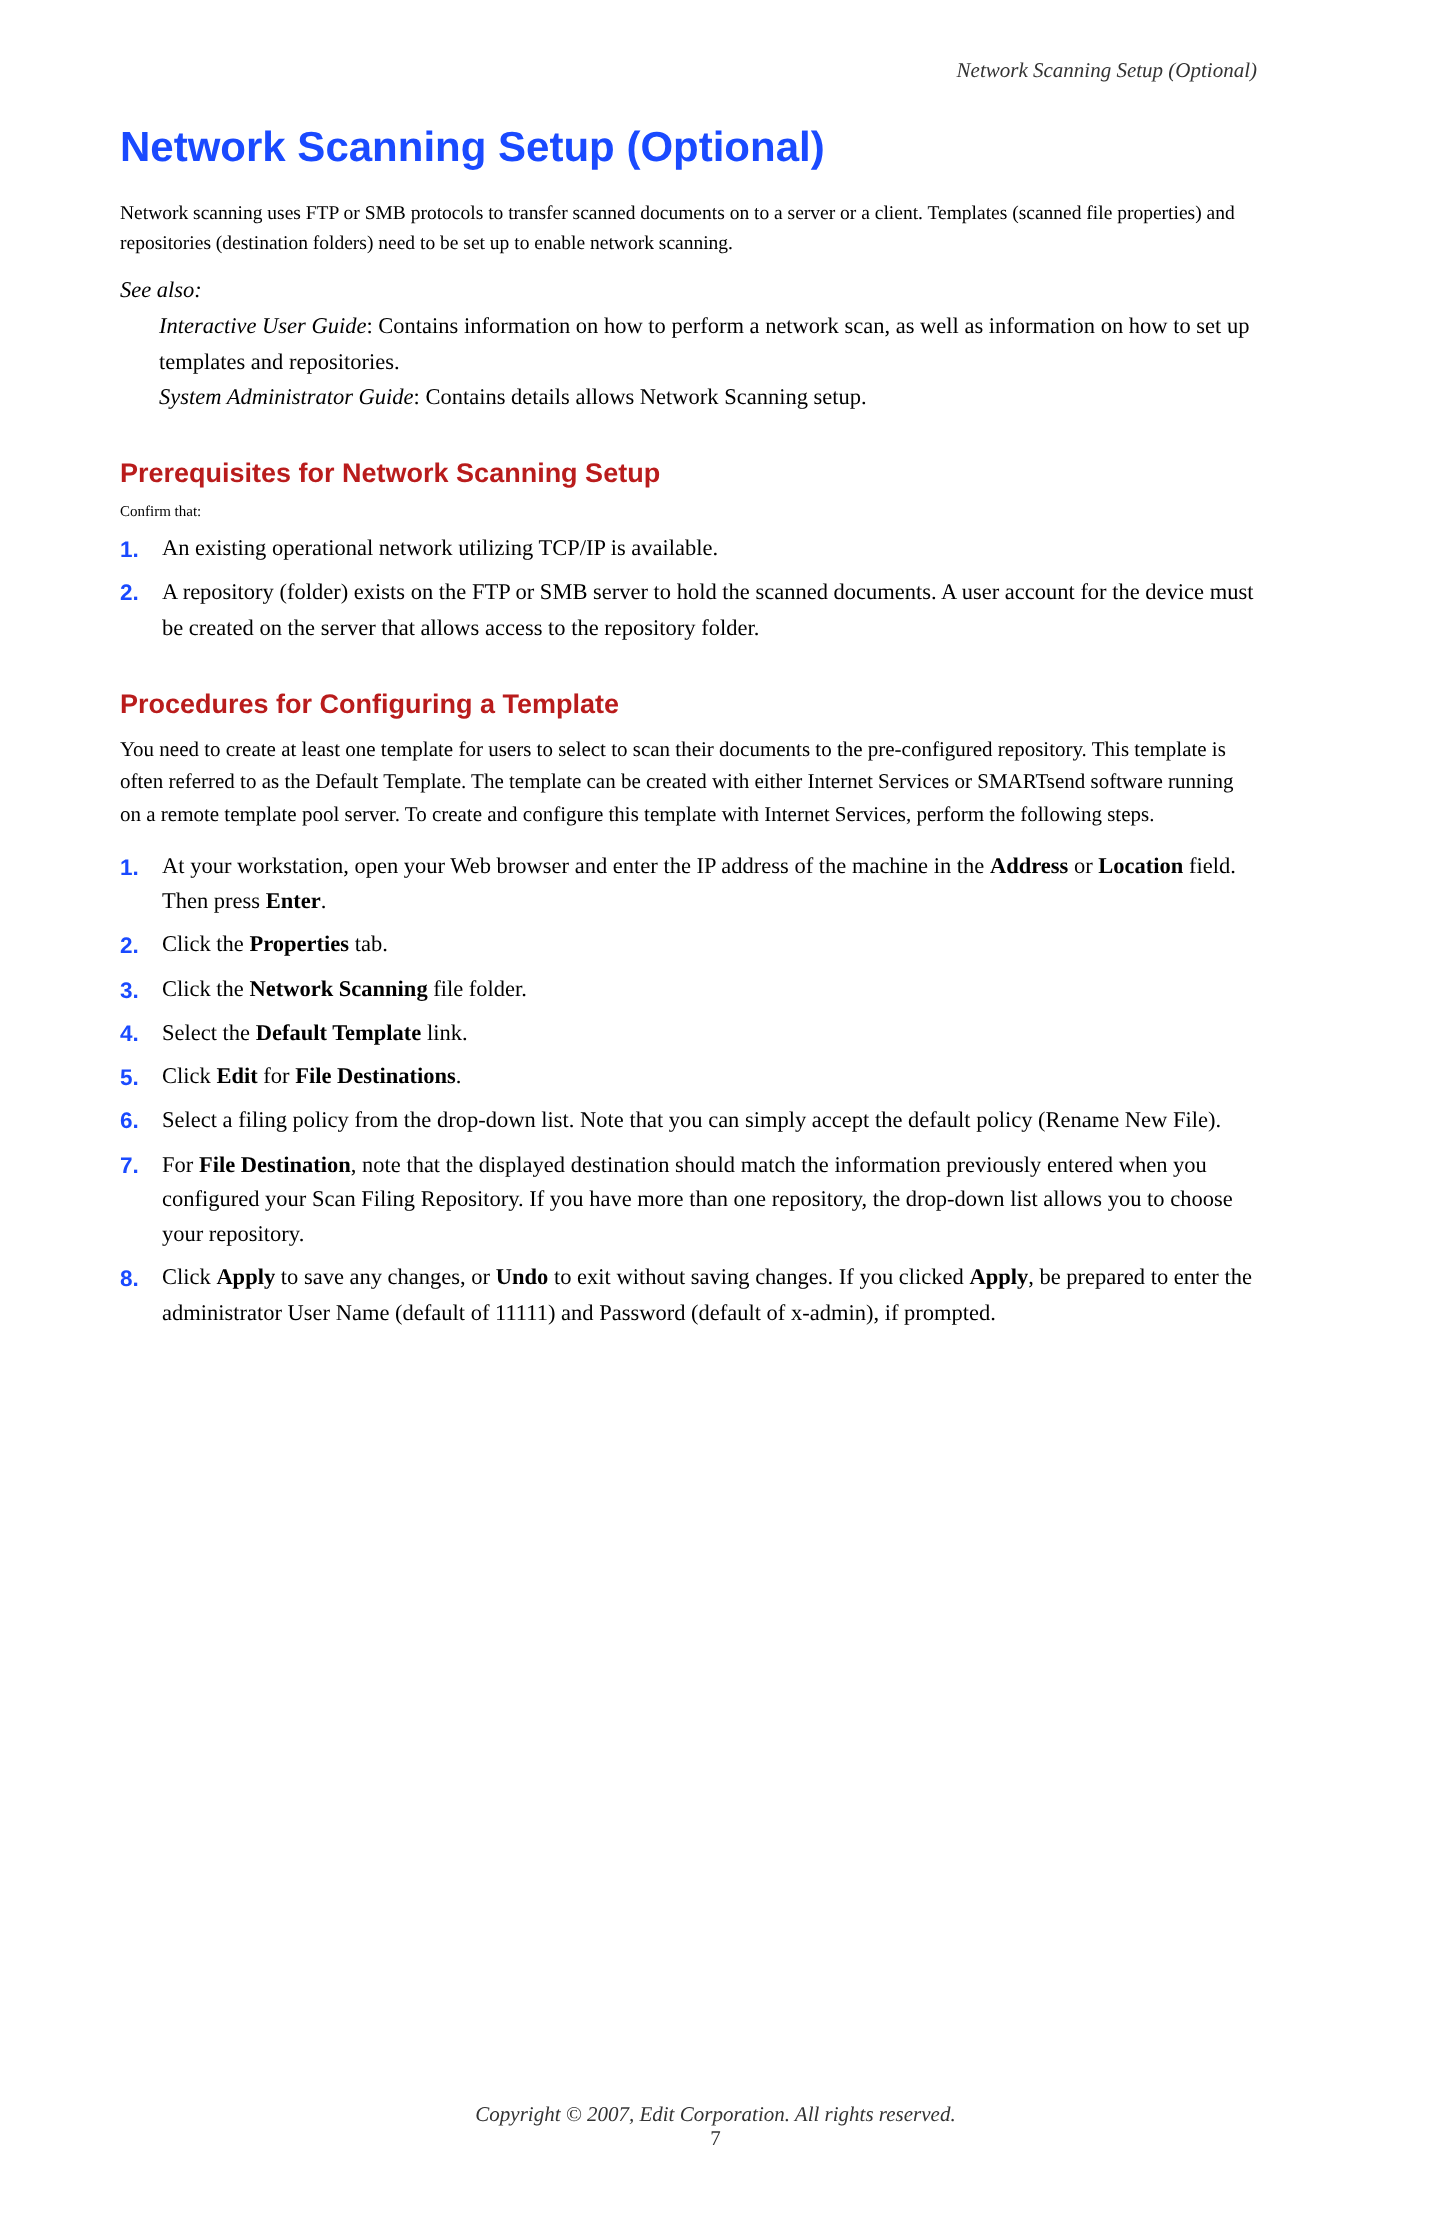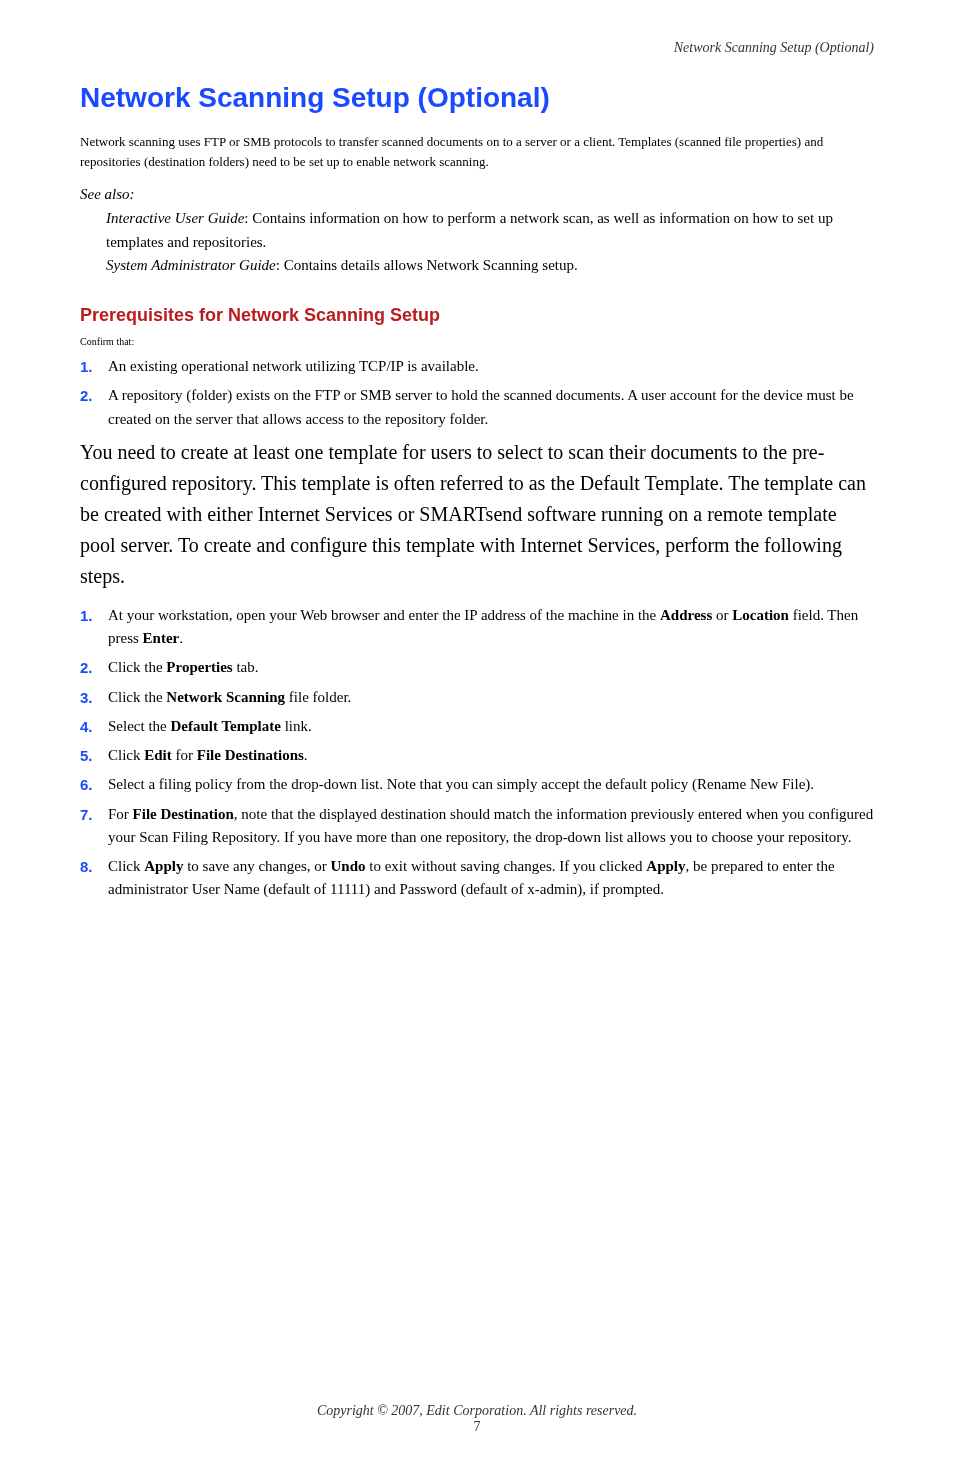--- a/index.html
+++ b/index.html
@@ -13,21 +13,21 @@
       font-family: "Times New Roman", Times, serif;
       font-size: 15px;
       color: #000000;
       width: 954px;
       min-height: 1475px;
     }
 
     .page {
       width: 954px;
       min-height: 1475px;
-      padding: 40px 80px 60px 80px;
+      padding: 40px 116px 60px 80px;
       position: relative;
     }
 
     .header-line {
       text-align: right;
       font-style: italic;
       font-size: 14px;
       color: #333;
       margin-bottom: 20px;
       padding-bottom: 6px;
@@ -108,21 +108,21 @@
     .list-content {
       flex: 1;
       line-height: 1.55;
     }
 
     .list-content b {
       font-weight: bold;
     }
 
     .section-body {
-      font-size: 20px;
+      font-size: 14px;
       line-height: 1.55;
       margin-bottom: 12px;
     }
 
     .footer {
       position: absolute;
       bottom: 40px;
       left: 0;
       right: 0;
       text-align: center;
@@ -164,20 +164,21 @@
     <li>
       <span class="list-num">1.</span>
       <span class="list-content">An existing operational network utilizing TCP/IP is available.</span>
     </li>
     <li>
       <span class="list-num">2.</span>
       <span class="list-content">A repository (folder) exists on the FTP or SMB server to hold the scanned documents. A user account for the device must be created on the server that allows access to the repository folder.</span>
     </li>
   </ul>
 
+  <h2 class="section-title">Procedures for Configuring a Template</h2>
 
   <p class="section-body">You need to create at least one template for users to select to scan their documents to the pre-configured repository. This template is often referred to as the Default Template. The template can be created with either Internet Services or SMARTsend software running on a remote template pool server. To create and configure this template with Internet Services, perform the following steps.</p>
 
   <ul class="numbered-list">
     <li>
       <span class="list-num">1.</span>
       <span class="list-content">At your workstation, open your Web browser and enter the IP address of the machine in the <b>Address</b> or <b>Location</b> field. Then press <b>Enter</b>.</span>
     </li>
     <li>
       <span class="list-num">2.</span>

